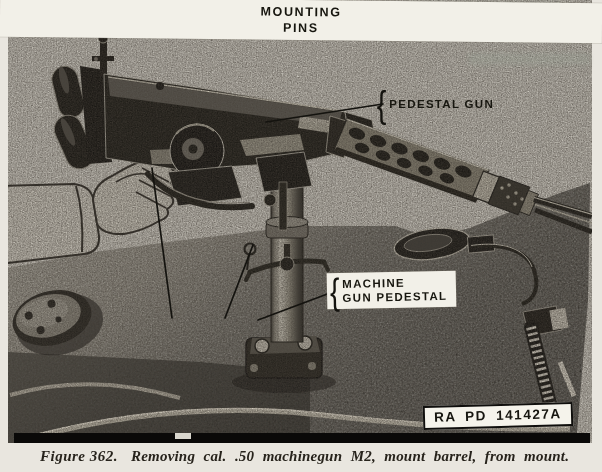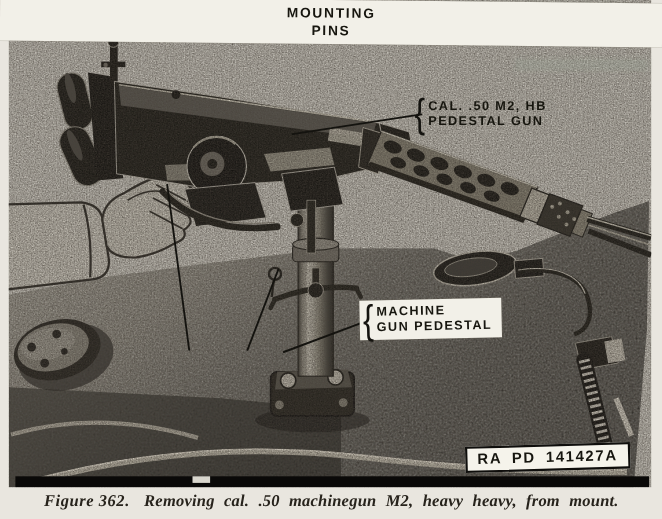--- a/index.html
+++ b/index.html
@@ -239,37 +239,36 @@
     </g>
   </svg>
 
   <div class="ghost g1"></div>
   <div class="ghost g2"></div>
   <div class="ghost g3"></div>
 
   <div class="callout callout-gun">
     <span class="brace">{</span>
     <span class="callout-lines">
-      <span>CAL. .50 M2, HB</span>
       <span>PEDESTAL GUN</span>
     </span>
   </div>
 
   <div class="callout callout-box callout-pedestal">
     <span class="brace">{</span>
     <span class="callout-lines">
       <span>MACHINE</span>
       <span>GUN PEDESTAL</span>
     </span>
   </div>
 
   <div class="callout-box callout-pins">
     <span>MOUNTING</span>
     <span>PINS</span>
   </div>
 
   <div class="credit-stamp">RA PD 141427A</div>
 
   <div class="caption">
-    <span class="cap-label">Figure 362.</span><span class="cap-text">Removing cal. .50 machinegun M2, heavy heavy, from mount.</span>
+    <span class="cap-label">Figure 362.</span><span class="cap-text">Removing cal. .50 machinegun M2, mount barrel, from mount.</span>
   </div>
 
 </div>
 
 </body></html>

